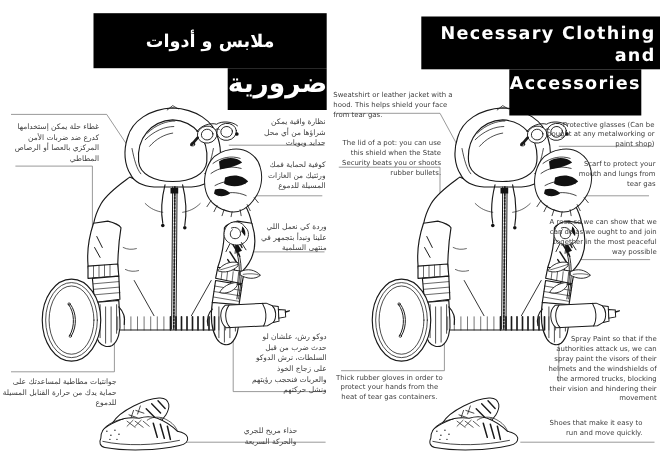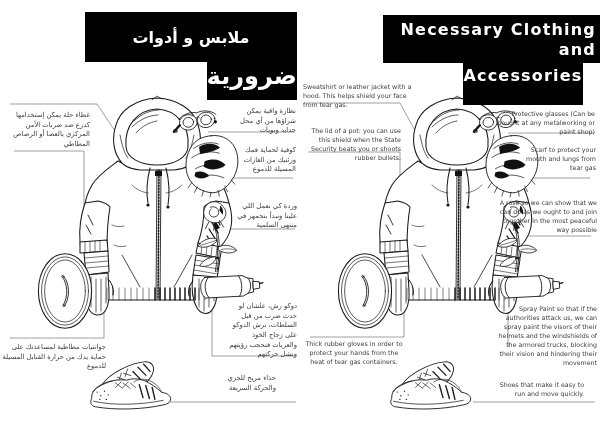--- a/index.html
+++ b/index.html
@@ -6,41 +6,41 @@
   .page{position:relative;width:600px;height:424px;background:#ffffff;overflow:hidden;
         font-family:"DejaVu Sans","Liberation Sans",sans-serif;color:#1a1a1a;}
   .panel{position:absolute;top:0;width:300px;height:424px;}
   .panel.ar{left:0;}
   .panel.en{left:300px;}
 
   
   .banner{position:absolute;background:#000;color:#fff;z-index:5;box-sizing:border-box;}
   .ar .banner-1{left:85px;top:12px;width:212px;height:50px;display:flex;align-items:center;justify-content:center;
                 font-size:16px;font-weight:bold;direction:rtl;white-space:nowrap;}
-  .ar .banner-2{left:207px;top:62px;width:90px;height:38px;display:flex;align-items:flex-start;justify-content:flex-start;
+  .ar .banner-2{left:207px;top:62px;width:90px;height:38px;display:flex;align-items:flex-start;justify-content:flex-end;
                 font-size:24px;font-weight:bold;direction:rtl;white-space:nowrap;}
   .en .banner-1{left:83px;top:15px;width:221px;height:48px;padding:5px 8px 0 0;text-align:right;
                 font-size:16px;font-weight:800;letter-spacing:1.2px;line-height:20px;white-space:nowrap;}
   .en .banner-1 span{display:block;}
   .en .banner-2{left:163px;top:63px;width:120px;height:42px;padding-top:3px;text-align:center;
                 font-size:16px;font-weight:800;letter-spacing:1.2px;white-space:nowrap;}
 
   
   .label{position:absolute;margin:0;font-size:6.3px;line-height:1.42;color:#3d3d3d;z-index:4;}
   .ar .label{direction:rtl;text-align:right;font-size:6.8px;}
   .en .label{text-align:right;}
 
   .ar .lb-sweatshirt{left:8px;top:66px;width:90px;}
   .ar .lb-potlid{left:10px;top:111px;width:80px;}
   .ar .lb-gloves{left:2px;top:343px;width:104px;}
   .ar .lb-glasses{left:233px;top:107px;width:63px;}
   .ar .lb-scarf{left:234px;top:146px;width:62px;}
   .ar .lb-rose{left:232px;top:202px;width:65px;}
   .ar .lb-spray{left:226px;top:302px;width:71px;}
-  .ar .lb-shoes{left:216px;top:374px;width:60px;}
+  .ar .lb-shoes{left:216px;top:388px;width:60px;text-align:center;}
 
   .en .lb-sweatshirt{left:3px;top:83px;width:120px;text-align:left;}
   .en .lb-potlid{left:0px;top:127px;width:101px;}
   .en .lb-gloves{left:2px;top:340px;width:104px;text-align:center;}
   .en .lb-glasses{left:196px;top:110px;width:99px;}
   .en .lb-scarf{left:212px;top:146px;width:84px;}
   .en .lb-rose{left:194px;top:199px;width:103px;}
   .en .lb-spray{left:190px;top:305px;width:107px;}
   .en .lb-shoes{left:196px;top:381px;width:88px;}
 

